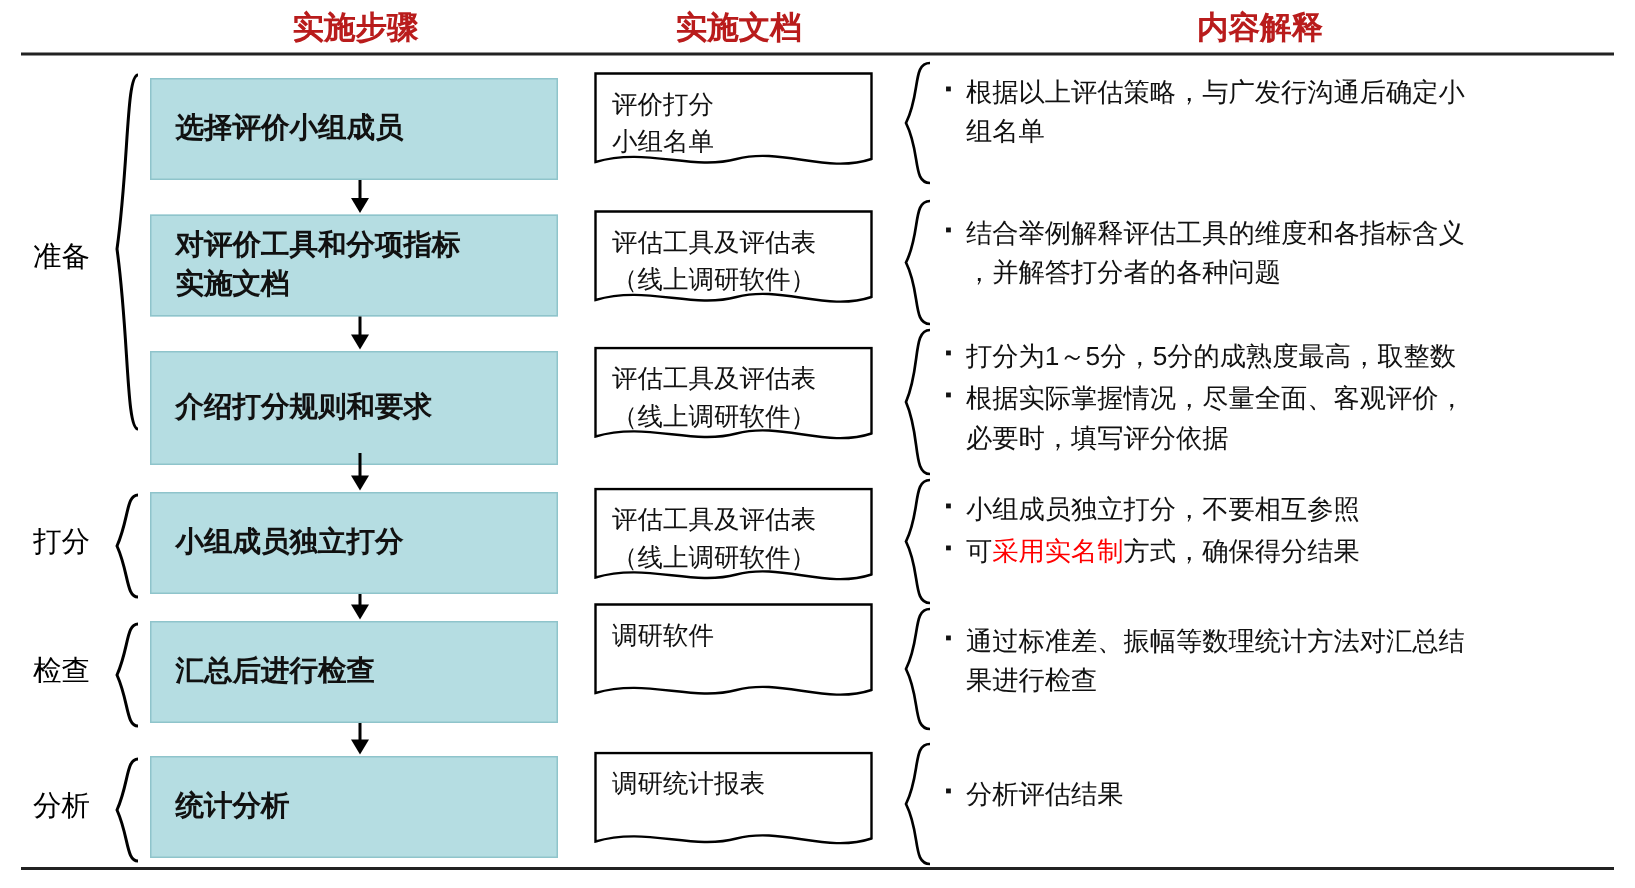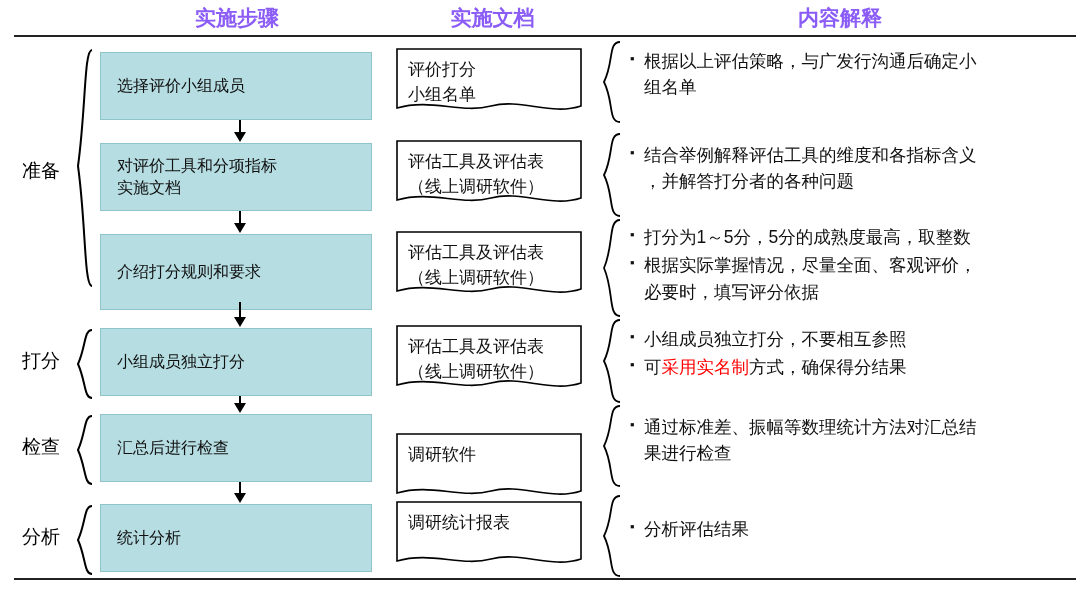--- a/index.html
+++ b/index.html
@@ -18,21 +18,21 @@
     position: relative;
     width: 1090px;
     height: 592px;
   }
 
   
   .col-header {
     position: absolute;
     font-size: 21px;
     font-weight: bold;
-    color: #8b5cf6;
+    color: #b91c1c;
     text-align: center;
     white-space: nowrap;
   }
   #hdr-steps { left: 92px; top: 4px; width: 290px; }
   #hdr-docs  { left: 385px; top: 4px; width: 215px; }
   #hdr-notes { left: 600px; top: 4px; width: 480px; }
 
   .header-rule {
     position: absolute;
     left: 14px; top: 35px;
@@ -62,22 +62,22 @@
   .phase-brace svg { display: block; }
 
   
   .step-box {
     position: absolute;
     background: #b5dde2;
     border: 1px solid #8fc4cb;
     display: flex;
     align-items: center;
     padding-left: 16px;
-    font-size: 16px;
-    font-weight: normal;
+    font-size: 19px;
+    font-weight: bold;
     color: #111;
     line-height: 1.35;
     white-space: pre-line;
   }
 
   
   .arrow {
     position: absolute;
     width: 2px;
     background: #000;
@@ -220,21 +220,21 @@
   </div>
 
   <div class="doc" style="left:396px; top:325px;">
     <svg width="186" height="70" viewBox="0 0 186 70">
       <path d="M1 1 H185 V58 C155 68 125 50 95 58 C65 66 35 50 1 60 Z" fill="#ffffff" stroke="#000" stroke-width="1.6"></path>
     </svg>
     <div class="doc-text">评估工具及评估表
 （线上调研软件）</div>
   </div>
 
-  <div class="doc" style="left:396px; top:433px;">
+  <div class="doc" style="left:396px; top:402px;">
     <svg width="186" height="70" viewBox="0 0 186 70">
       <path d="M1 1 H185 V58 C155 68 125 50 95 58 C65 66 35 50 1 60 Z" fill="#ffffff" stroke="#000" stroke-width="1.6"></path>
     </svg>
     <div class="doc-text">调研软件</div>
   </div>
 
   <div class="doc" style="left:396px; top:501px;">
     <svg width="186" height="70" viewBox="0 0 186 70">
       <path d="M1 1 H185 V58 C155 68 125 50 95 58 C65 66 35 50 1 60 Z" fill="#ffffff" stroke="#000" stroke-width="1.6"></path>
     </svg>

